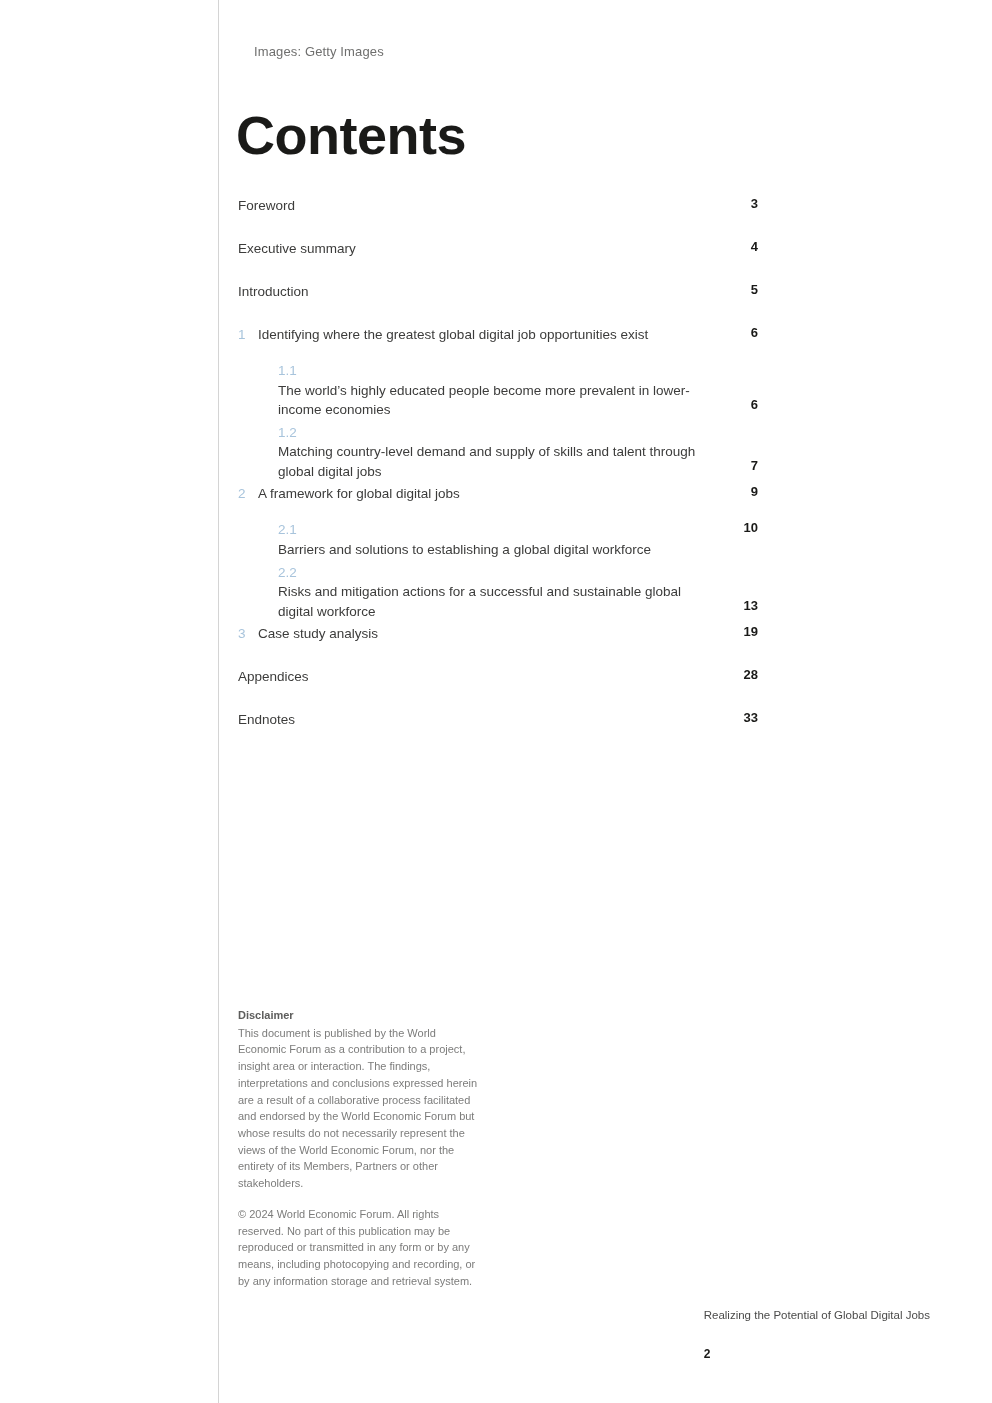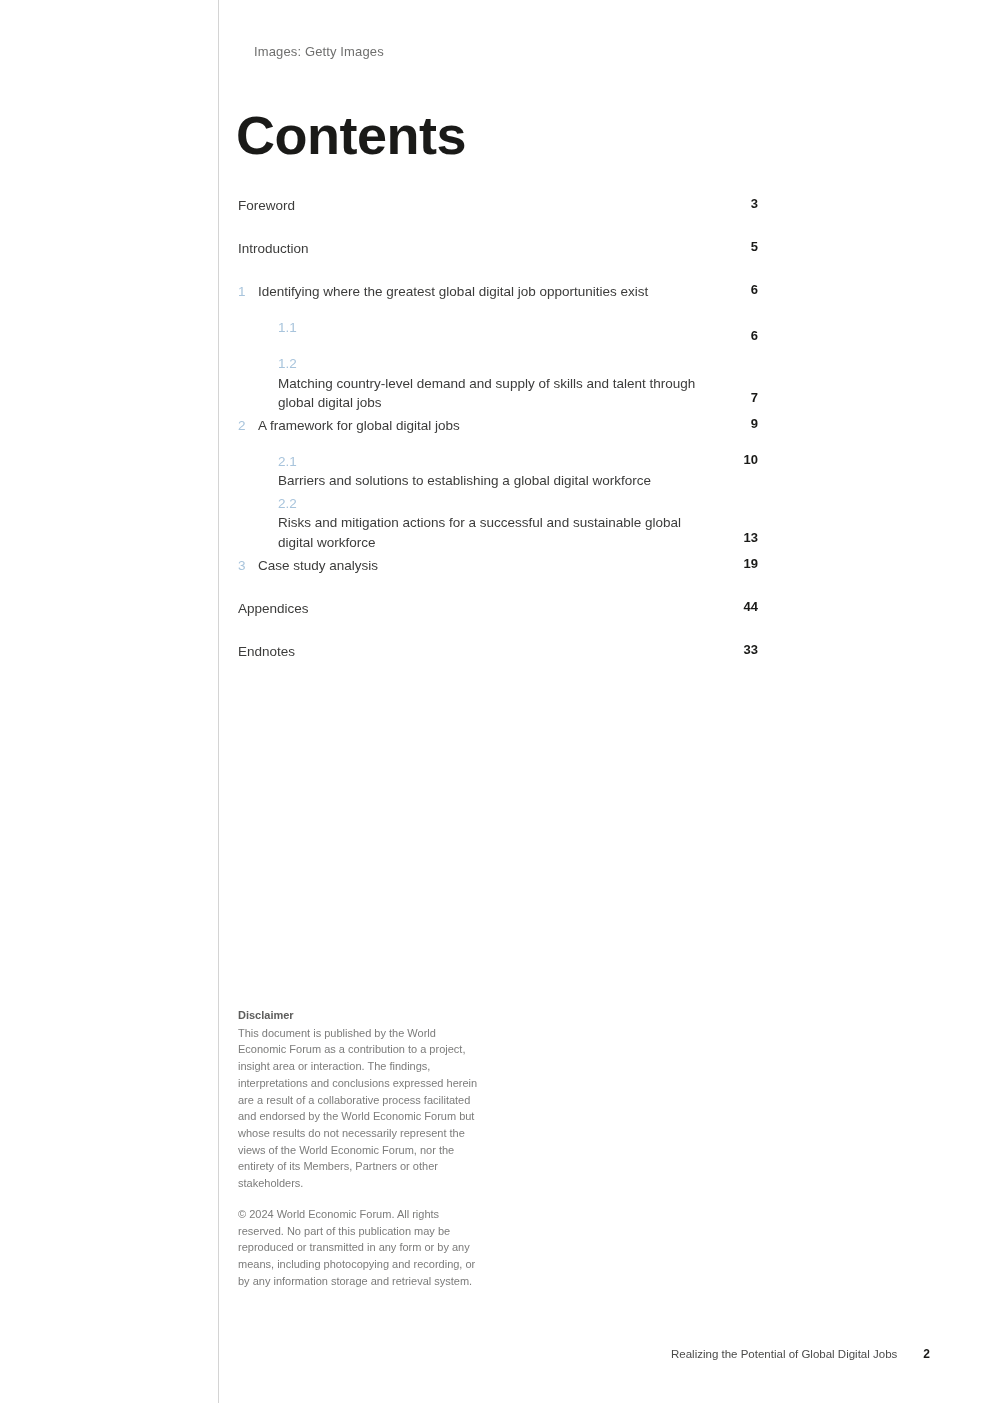--- a/index.html
+++ b/index.html
@@ -120,20 +120,21 @@
   }
   .footer {
     position: absolute;
     right: 62px;
     bottom: 42px;
     font-size: 11.5px;
     color: #4b4b4a;
     display: flex;
     align-items: baseline;
     gap: 26px;
+    flex-direction: column;
   }
   .footer .fpage {
     font-weight: bold;
     color: #1a1a18;
     font-size: 12px;
   }
 </style>
 </head>
 <body>
 
@@ -145,34 +146,39 @@
 
   <h1 class="title">Contents</h1>
 
   <div class="toc">
 
     <div class="toc-row lvl1 sp-b">
       <span class="label plain">Foreword</span>
       <span class="pagenum topalign">3</span>
     </div>
 
+    <div class="toc-row lvl1 sp-b">
+      <span class="label plain">Executive summary</span>
+      <span class="pagenum topalign">4</span>
+    </div>
 
     <div class="toc-row lvl1 sp-b">
       <span class="label plain">Introduction</span>
       <span class="pagenum topalign">5</span>
     </div>
 
     <div class="toc-row lvl1 sp-a">
       <span class="num">1</span>
       <span class="label">Identifying where the greatest global digital job opportunities exist</span>
       <span class="pagenum topalign">6</span>
     </div>
 
     <div class="toc-row lvl2 sp-a">
       <span class="num sub">1.1</span>
+      <span class="label">The world’s highly educated people become more prevalent in lower-income economies</span>
       <span class="pagenum bottomalign">6</span>
     </div>
 
     <div class="toc-row lvl2 sp-a">
       <span class="num sub">1.2</span>
       <span class="label">Matching country-level demand and supply of skills and talent through global digital jobs</span>
       <span class="pagenum bottomalign">7</span>
     </div>
 
     <div class="toc-row lvl1 sp-a">
@@ -195,21 +201,21 @@
 
     <div class="toc-row lvl1 sp-b">
       <span class="num">3</span>
       <span class="label">Case study analysis</span>
       <span class="pagenum topalign">19</span>
     </div>
 
 
     <div class="toc-row lvl1 sp-b">
       <span class="label plain">Appendices</span>
-      <span class="pagenum topalign">44</span>
+      <span class="pagenum topalign">28</span>
     </div>
 
 
     <div class="toc-row lvl1">
       <span class="label plain">Endnotes</span>
       <span class="pagenum topalign">33</span>
     </div>
 
   </div>
 

